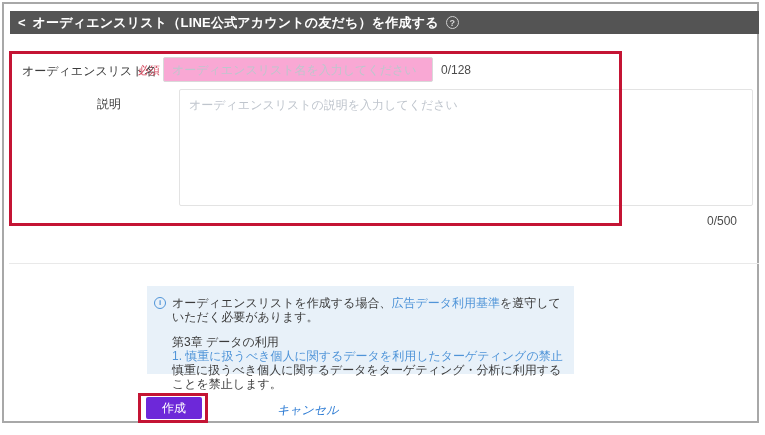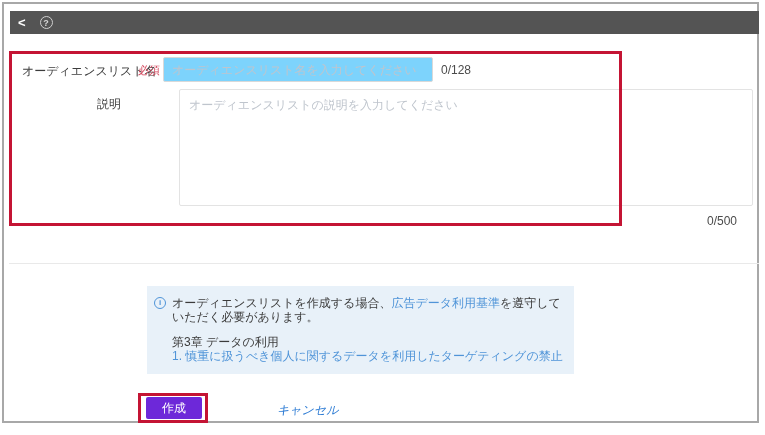--- a/index.html
+++ b/index.html
@@ -27,21 +27,21 @@
 
   
   .lbl { position: absolute; font-size: 12px; color: #3c3c3c; white-space: nowrap; margin-left: 10px; }
   .lbl-name { left: 8px; top: 59px; }
   .badge-req { position: absolute; left: 134px; top: 59px; font-size: 11px; color: #d3455b; }
   .lbl-desc { left: 83px; top: 92px; }
 
   .name-input {
     position: absolute; left: 159px; top: 53px; width: 270px; height: 25px;
     border: 1px solid #d9d9d9; border-radius: 2px; padding: 0 8px;
-    font-size: 12px; color: #333; font-family: inherit; outline: none; background: #7dd3fc;
+    font-size: 12px; color: #333; font-family: inherit; outline: none; background: #f9a8d4;
   }
   .desc-textarea {
     position: absolute; left: 159px; top: 85px; width: 574px; height: 117px;
     border: 1px solid #e3e3e3; border-radius: 2px; padding: 7px 9px;
     font-size: 12px; color: #333; font-family: inherit; outline: none; resize: none; background: #fff; margin-left: 16px;
   }
   ::placeholder { color: #bfc5cd; opacity: 1; }
 
   .counter { position: absolute; font-size: 12px; color: #4b4b4b; }
   .counter-name { left: 437px; top: 59px; }
@@ -80,20 +80,21 @@
   .annot-form { left: 5px; top: 47px; width: 613px; height: 175px; }
   .annot-create { left: 134px; top: 389px; width: 70px; height: 30px; }
 </style>
 </head>
 <body>
 
 <div class="frame">
 
   <div class="header">
     <span class="back">&lt;</span>
+    <span class="title">オーディエンスリスト（LINE公式アカウントの友だち）を作成する</span>
     <span class="help">?</span>
   </div>
 
   <span class="lbl lbl-name">オーディエンスリスト名</span>
   <span class="badge-req">必須</span>
   <input class="name-input" type="text" placeholder="オーディエンスリスト名を入力してください" style="">
   <span class="counter counter-name">0/128</span>
 
   <span class="lbl lbl-desc">説明</span>
   <textarea class="desc-textarea" placeholder="オーディエンスリストの説明を入力してください" style=""></textarea>
@@ -101,20 +102,21 @@
 
   <div class="divider"></div>
 
   <div class="notice">
     <div class="row1">
       <span class="info-icon">i</span>
       <span><span>オーディエンスリストを作成する場合、</span><a class="link-blue">広告データ利用基準</a><span>を遵守していただく必要があります。</span></span>
     </div>
     <div class="sub">第3章 データの利用</div>
     <div class="sub"><a class="link-blue">1. 慎重に扱うべき個人に関するデータを利用したターゲティングの禁止</a></div>
+    <div class="sub">慎重に扱うべき個人に関するデータをターゲティング・分析に利用することを禁止します。</div>
   </div>
 
   <button class="btn-create">作成</button>
   <a class="link-cancel">キャンセル</a>
 
   <div class="annot annot-form"></div>
   <div class="annot annot-create"></div>
 
 </div>
 

